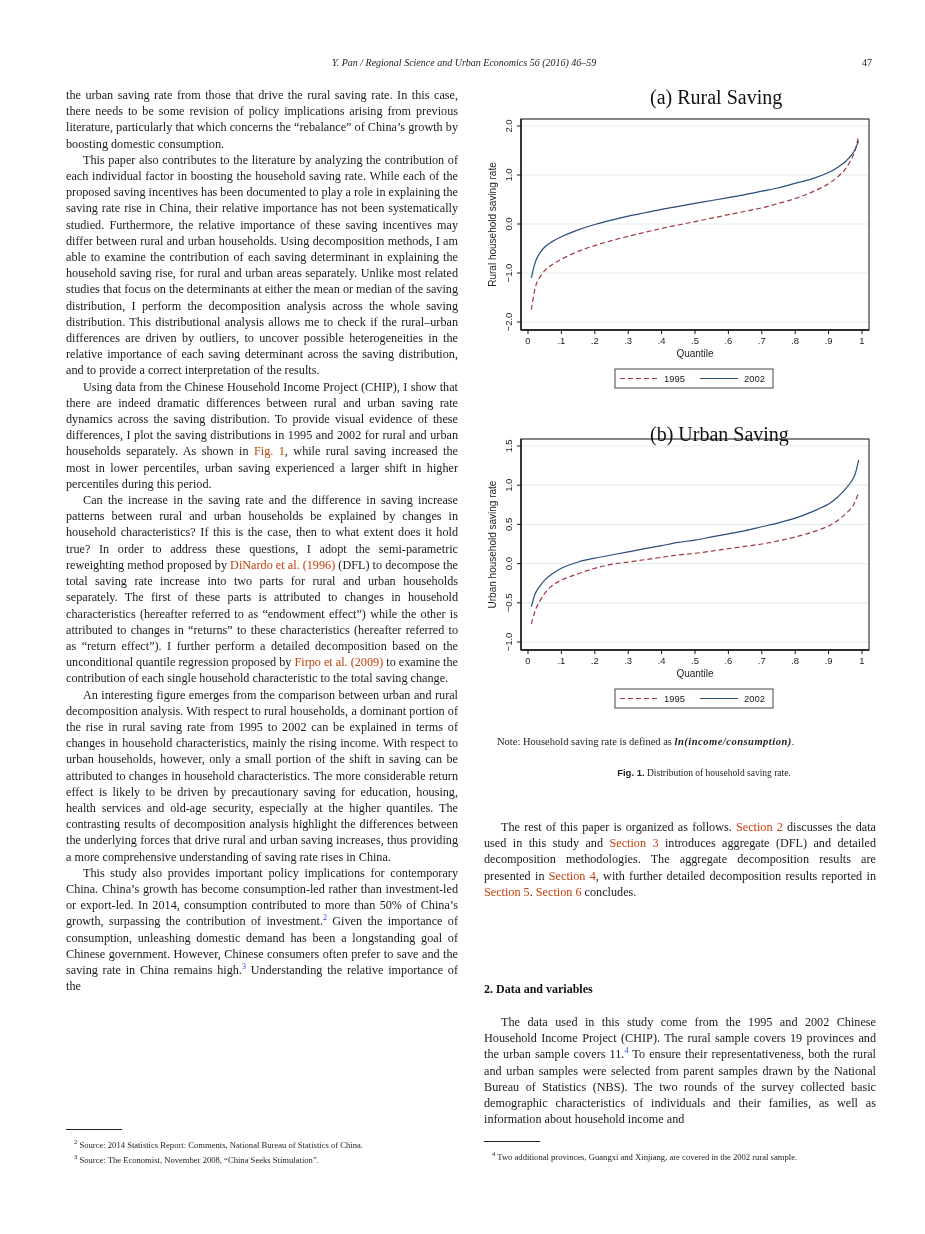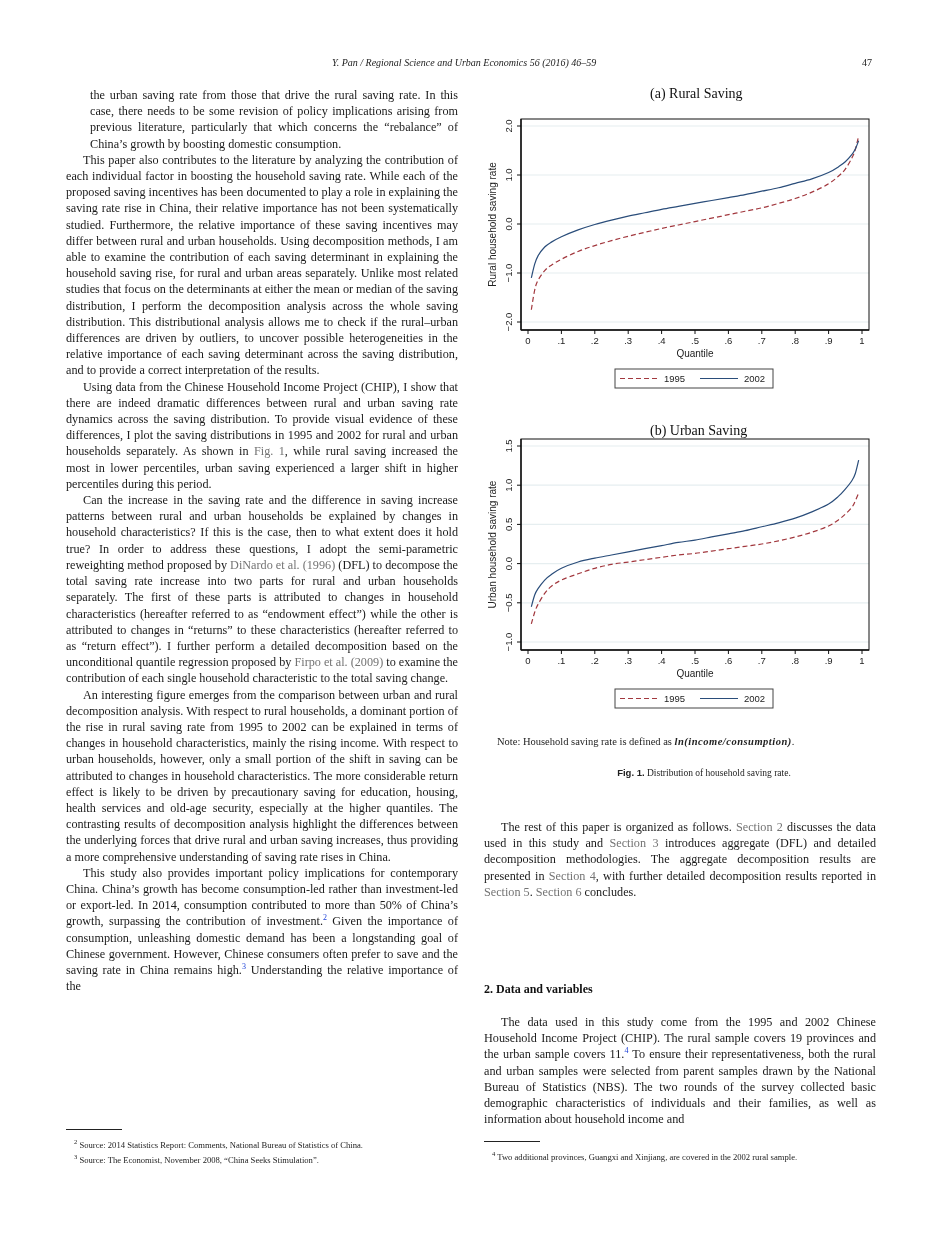--- a/index.html
+++ b/index.html
@@ -4,28 +4,28 @@
 <style>
   html, body { margin:0; padding:0; background:#fff; }
   body { width:925px; height:1234px; position:relative; overflow:hidden; font-family:"Liberation Sans", sans-serif; color:#222; }
   .running-head { position:absolute; top:57px; left:0; width:925px; font-family:"Liberation Serif", serif; font-style:italic; font-size:10px; color:#222; }
   .running-head .title { position:absolute; left:332px; }
   .running-head .pageno { position:absolute; left:862px; font-style:normal;text-align:center; }
   .col { position:absolute; font-family:"Liberation Serif", serif; font-size:12.2px; line-height:16.2px; color:#1a1a1a; text-align:justify; }
   .col-left { left:66px; top:87px; width:392px; }
   .col-right { left:484px; width:392px; }
   .col p { margin:0; text-indent:17px; hyphens:auto; }
-  .col p.noindent { text-indent:0;margin-left:24px; }
-  a.ref { color:#737373; text-decoration:none; }
+  .col p.noindent { text-indent:0; }
+  a.ref { color:#c2410c; text-decoration:none; }
   sup.fn { color:#1a3fd8; font-size:8px; line-height:0; }
   .footnotes { position:absolute; font-family:"Liberation Serif", serif; font-size:8.6px; line-height:12px; color:#222; }
   .footnotes .rule { width:56px; border-top:1px solid #222; margin-bottom:6px; }
   .footnotes sup { font-size:6.5px; }
   .section-heading { position:absolute; left:484px; top:982px; font-family:Liberation Serif, serif; font-weight:bold; font-size:12px; color:#111; }
-  .panel-title { position:absolute; font-family:"Liberation Serif", serif; font-size:14px; color:#111; }
+  .panel-title { position:absolute; font-family:"Liberation Serif", serif; font-size:20px; color:#111; }
   svg.chart { position:absolute; left:484px; overflow:visible; }
   .tick-label { font-family:"Liberation Sans", sans-serif; font-size:9.5px; fill:#222; }
   .axis-title { font-family:"Liberation Sans", sans-serif; font-size:10px; fill:#222; }
   .fig-note { position:absolute; left:497px; top:736px; font-family:"Liberation Serif", serif; font-size:10.5px; color:#222; }
   .fig-note i { font-style:italic; letter-spacing:0.5px;font-weight:bold; }
   .fig-caption { position:absolute; left:0; width:1268px; text-align:center; top:767px; font-family:"Liberation Serif", serif; font-size:9.5px; color:#222; }
   .fig-caption b { font-family:"Liberation Sans", sans-serif;padding-left:48px; }
 </style>
 </head>
 <body>

